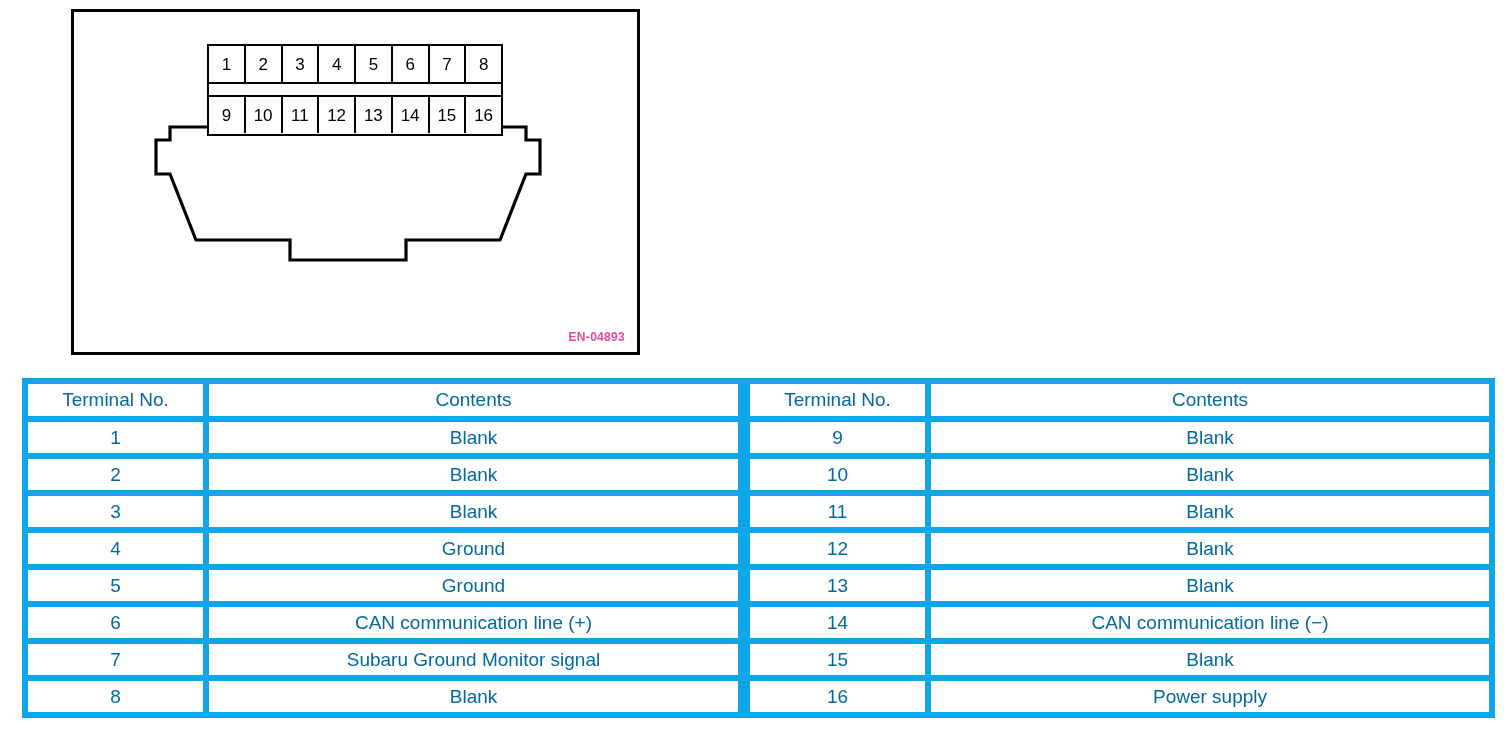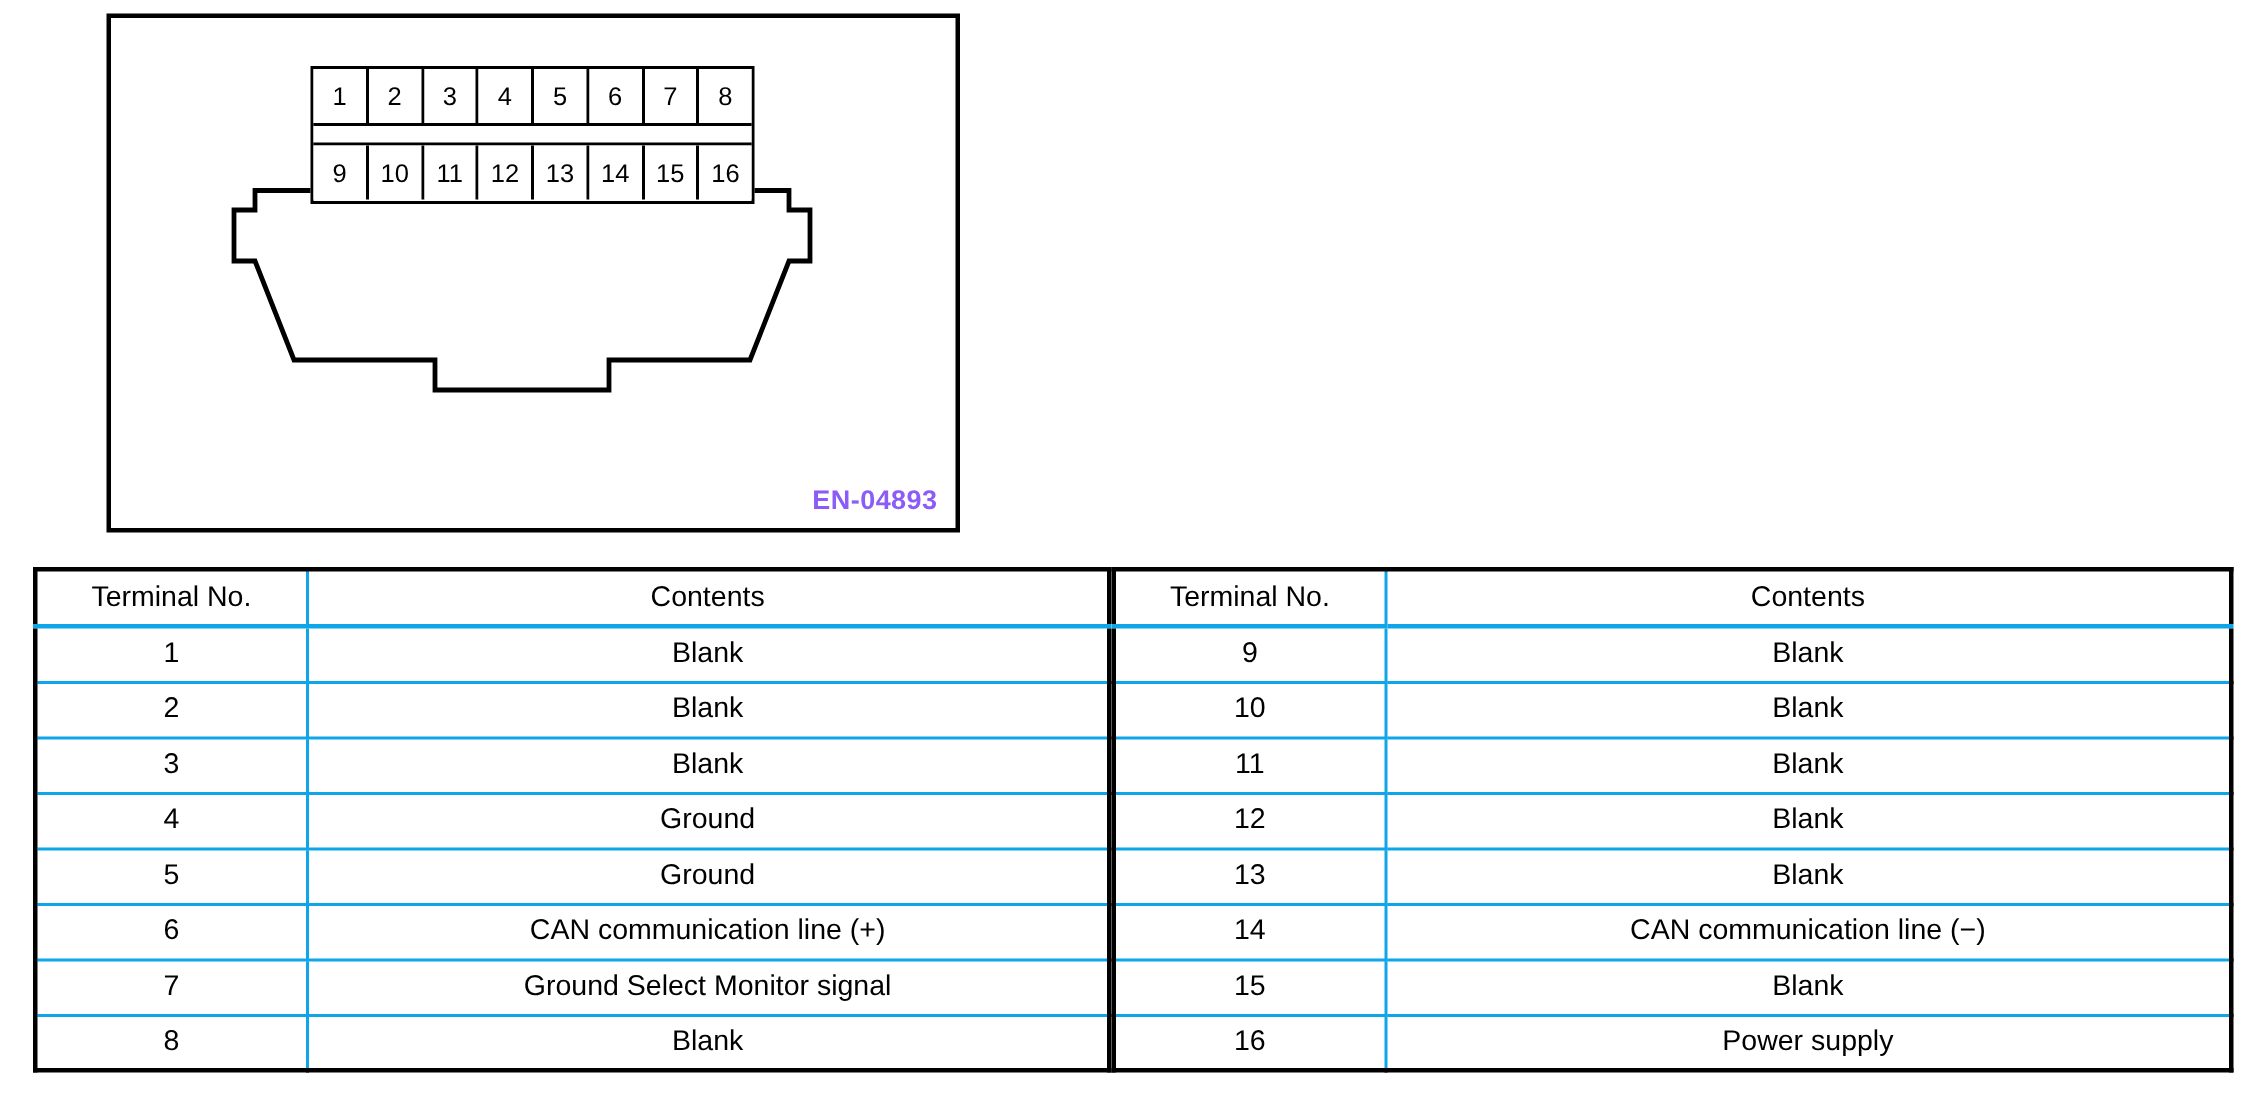--- a/index.html
+++ b/index.html
@@ -76,24 +76,24 @@
     color: #000000;
     background: #ffffff;
   }
   .pin-cell:last-child { border-right: none; }
 
   #figure-ref {
     position: absolute;
     right: 12px;
     bottom: 8px;
     font-family: "Liberation Sans", sans-serif;
-    font-size: 18px;
+    font-size: 12px;
     font-weight: bold;
     letter-spacing: 0.3px;
-    color: #8b5cf6;
+    color: #ec4899;
   }
 
   
   #tables-wrap {
     position: absolute;
     left: 22px;
     top: 378px;
     width: 1461px;
     display: flex;
     flex-direction: row;
@@ -101,24 +101,24 @@
   table.pin-table {
     border-collapse: collapse;
     table-layout: fixed;
     background: #ffffff;
   }
   table.pin-table.left-table  { width: 716px; }
   table.pin-table.right-table { width: 745px; }
 
   table.pin-table th,
   table.pin-table td {
-    border: 2px solid #0ea5e9;
+    border: 6px solid #0ea5e9;
     font-family: "Liberation Sans", sans-serif;
     font-size: 19px;
-    color: #000000;
+    color: #0369a1;
     padding: 0;
     height: 37px;
     box-sizing: border-box;
     font-weight: normal;
   }
   table.pin-table th {
     text-align: center;
     height: 38px;
     border-bottom-width: 3px;
   }
@@ -223,21 +223,21 @@
         <tr>
           <td class="term-cell">5</td>
           <td class="contents-cell">Ground</td>
         </tr>
         <tr>
           <td class="term-cell">6</td>
           <td class="contents-cell">CAN communication line (+)</td>
         </tr>
         <tr>
           <td class="term-cell">7</td>
-          <td class="contents-cell">Ground Select Monitor signal</td>
+          <td class="contents-cell">Subaru Ground Monitor signal</td>
         </tr>
         <tr>
           <td class="term-cell">8</td>
           <td class="contents-cell">Blank</td>
         </tr>
       </tbody>
   </table>
 
   <table class="pin-table right-table">
     <colgroup>

